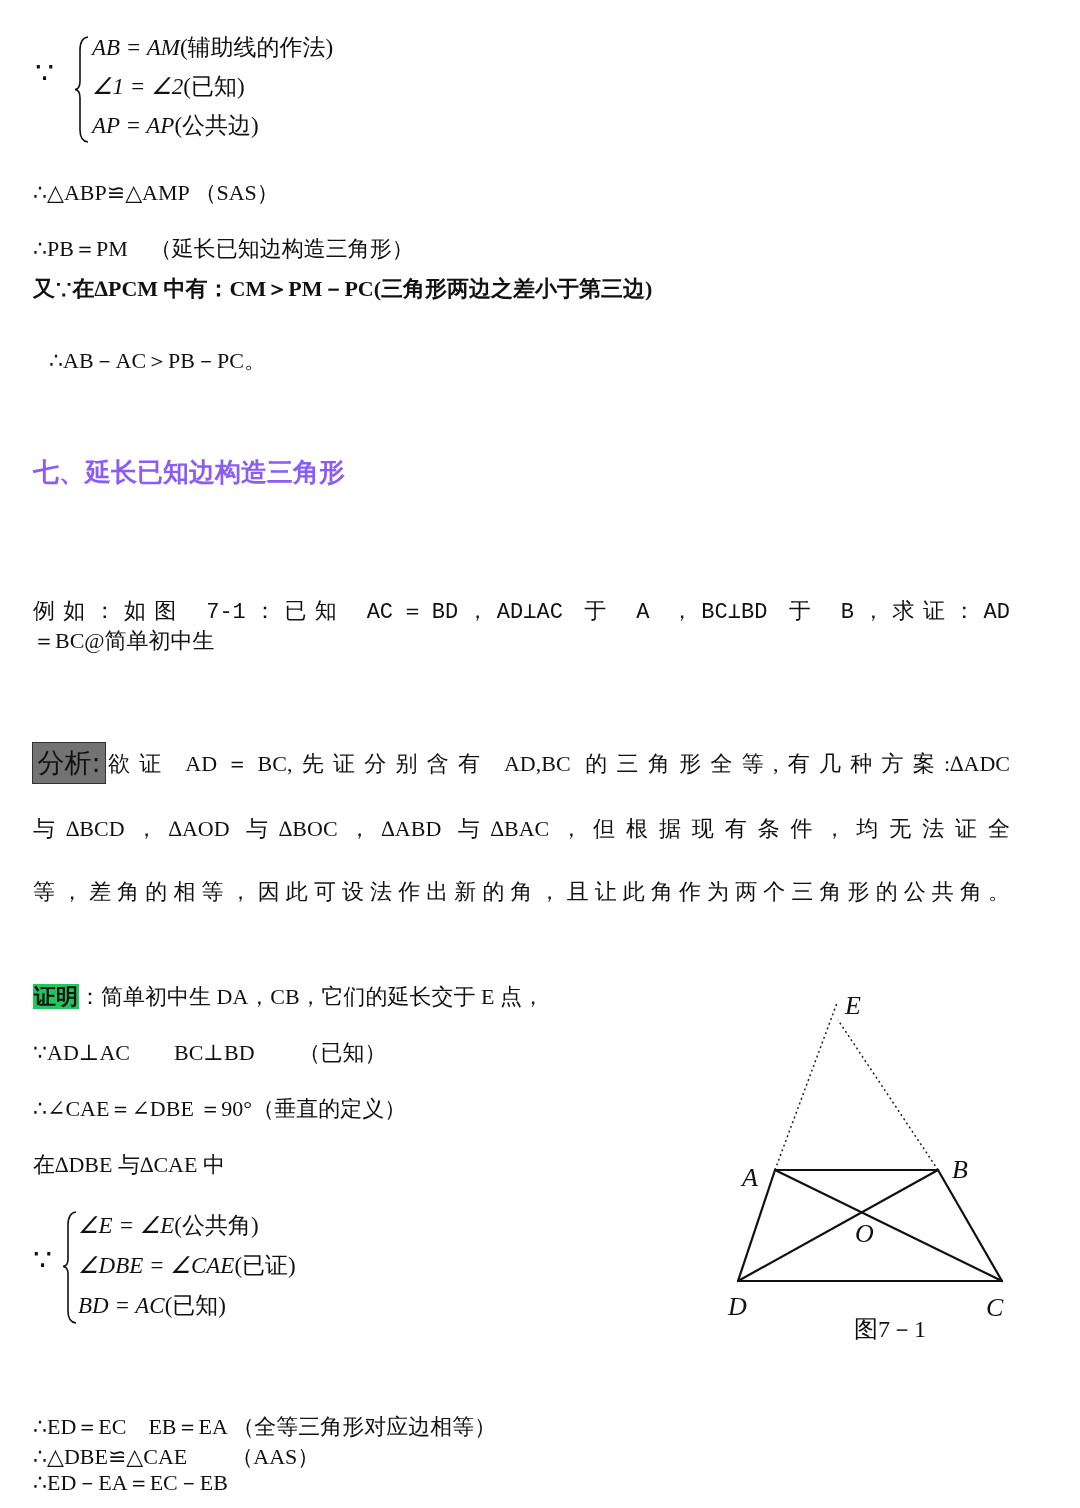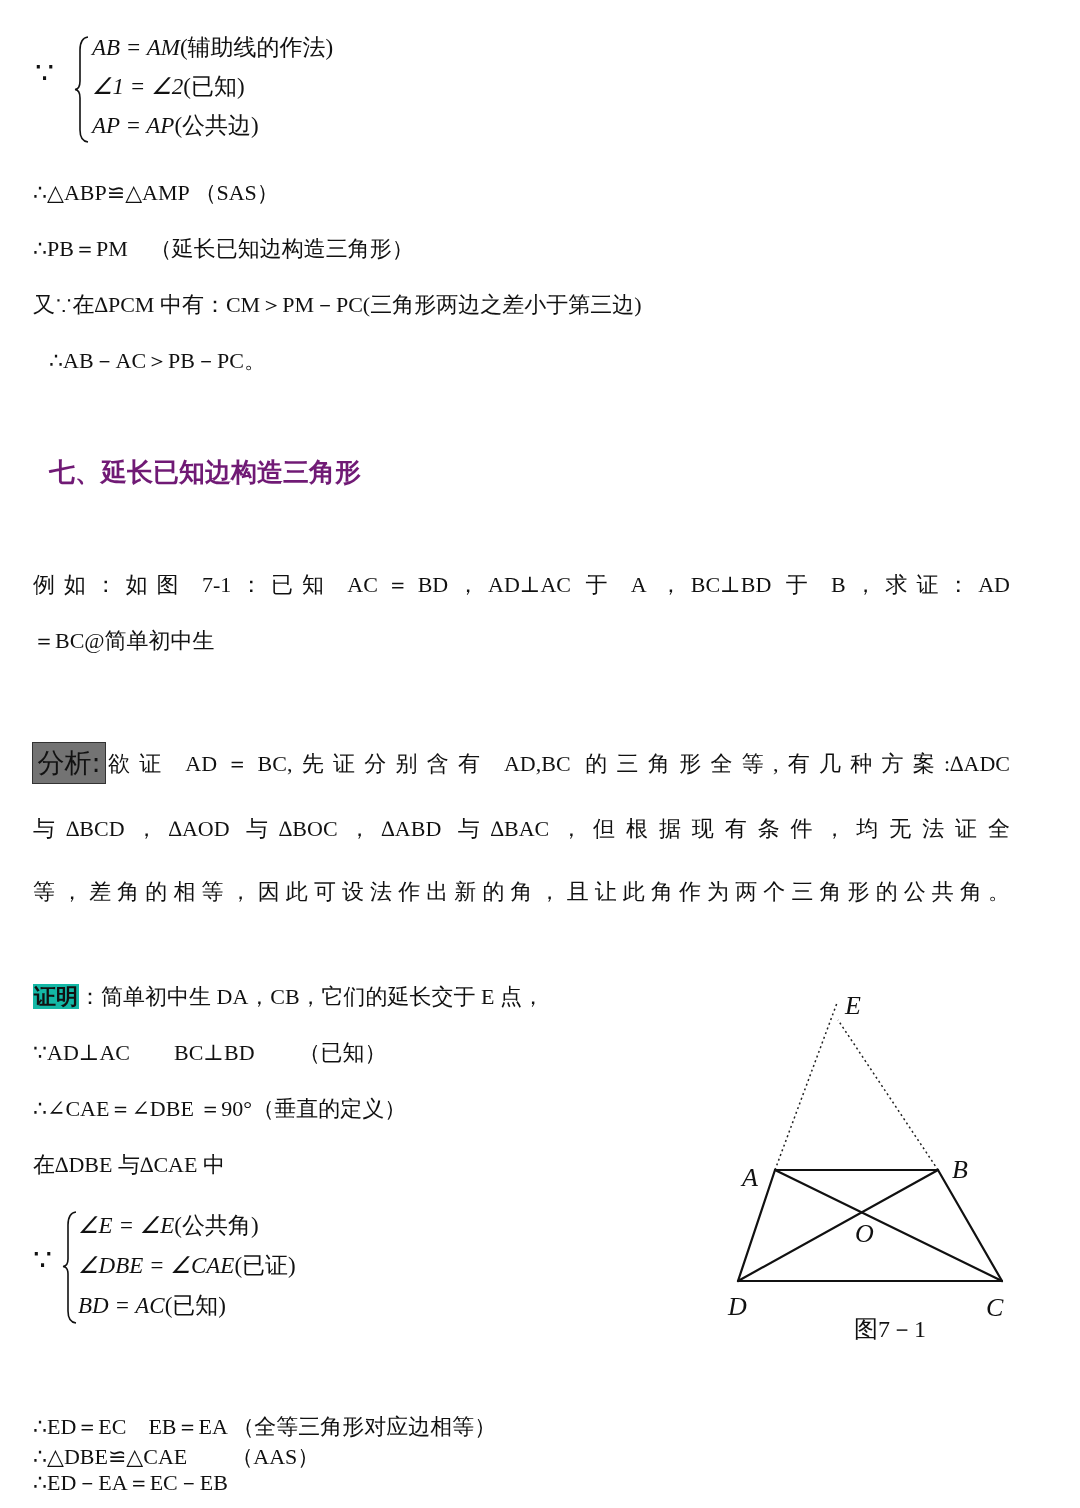--- a/index.html
+++ b/index.html
@@ -3,29 +3,29 @@
 <meta charset="utf-8">
 <style>
   html, body { margin:0; padding:0; background:#ffffff; }
   body { width:1080px; height:1508px; position:relative; overflow:hidden;
          font-family:"Liberation Serif", "DejaVu Serif", serif; color:#111; }
   .ln { position:absolute; left:33px; height:40px; line-height:40px;
         font-size:22px; white-space:nowrap; }
   .just { width:977px; text-align:justify; text-align-last:justify; white-space:normal; overflow:hidden; }
   .heading { position:absolute; left:33px; top:452px; height:40px; line-height:40px;
              font-family:"DejaVu Sans", "Liberation Sans", sans-serif; font-weight:bold;
-             font-size:26px; color:#701a75; white-space:nowrap;margin-left:16px; }
+             font-size:26px; color:#8b5cf6; white-space:nowrap; }
   .sys { position:absolute; height:34px; line-height:34px; font-size:23px; white-space:nowrap; }
   .math { font-style:italic; font-family:"Liberation Serif", serif;margin-top:13px; }
   .note { font-style:normal;margin-top:24px; }
   .because { position:absolute; font-size:30px; line-height:30px; }
   .label-box { position:absolute; left:32px; top:742px; width:72px; height:40px; line-height:40px;
                background:#737373; border:1.5px solid #333; font-size:27px; text-align:center;
                font-family:"DejaVu Sans", sans-serif; }
-  .hl { background:#14b8a6; font-weight:bold; font-family:"DejaVu Sans", sans-serif; padding:0 1px; }
+  .hl { background:#22c55e; font-weight:bold; font-family:"DejaVu Sans", sans-serif; padding:0 1px; }
   svg { position:absolute; }
   .fig-label { font-family:"Liberation Serif", serif; font-style:italic; font-size:26px; fill:#111; }
   .fig-cap { font-family:"Liberation Serif", serif; font-size:24px; fill:#111; }
 </style>
 </head>
 <body>
 
 <div class="because" style="left:35px;top:58px;">∵</div>
 <svg style="left:0;top:0;" width="100" height="160">
   <path d="M88,37 Q80,38 80,50 L80,81 Q80,89 75,89.5 Q80,90 80,98 L80,130 Q80,141 88,142" fill="none" stroke="#111" stroke-width="1.6"></path>
@@ -35,26 +35,26 @@
 </div>
 <div class="sys" style="left:92px;top:70px;">
   <span class="math">∠1 = ∠2</span><span class="note">(已知)</span>
 </div>
 <div class="sys" style="left:92px;top:109px;">
   <span class="math">AP = AP</span><span class="note">(公共边)</span>
 </div>
 
 <div class="ln" style="top:173px;">∴△ABP≌△AMP （SAS）</div>
 <div class="ln" style="top:229px;">∴PB＝PM　（延长已知边构造三角形）</div>
-<div class="ln" style="top:285px;">又∵在∆PCM 中有：CM＞PM－PC(三角形两边之差小于第三边)</div>
+<div class="ln" style="top:269px;font-weight:bold;">又∵在∆PCM 中有：CM＞PM－PC(三角形两边之差小于第三边)</div>
 <div class="ln" style="top:341px;margin-left:16px;">∴AB－AC＞PB－PC。</div>
 
 <div class="heading">七、延长已知边构造三角形</div>
 
-<div class="ln just" style="top:565px;">例如：如图 7-1：已知 AC＝BD，AD⊥AC 于 A ，BC⊥BD 于 B，求证：AD</div>
+<div class="ln just" style="top:593px;font-family:Liberation Mono, monospace;">例如：如图 7-1：已知 AC＝BD，AD⊥AC 于 A ，BC⊥BD 于 B，求证：AD</div>
 <div class="ln" style="top:621px;">＝BC@简单初中生</div>
 
 <div class="label-box">分析:</div>
 <div class="ln just" style="top:744px;left:108px;width:902px;">欲证 AD＝BC,先证分别含有 AD,BC 的三角形全等,有几种方案:∆ADC</div>
 <div class="ln just" style="top:809px;">与∆BCD，∆AOD 与∆BOC，∆ABD 与∆BAC，但根据现有条件，均无法证全</div>
 <div class="ln just" style="top:872px;">等，差角的相等，因此可设法作出新的角，且让此角作为两个三角形的公共角。</div>
 
 <div class="ln" style="top:977px;">
   <span class="hl">证明</span><span>：简单初中生 DA，CB，它们的延长交于 E 点，</span>
 </div>

